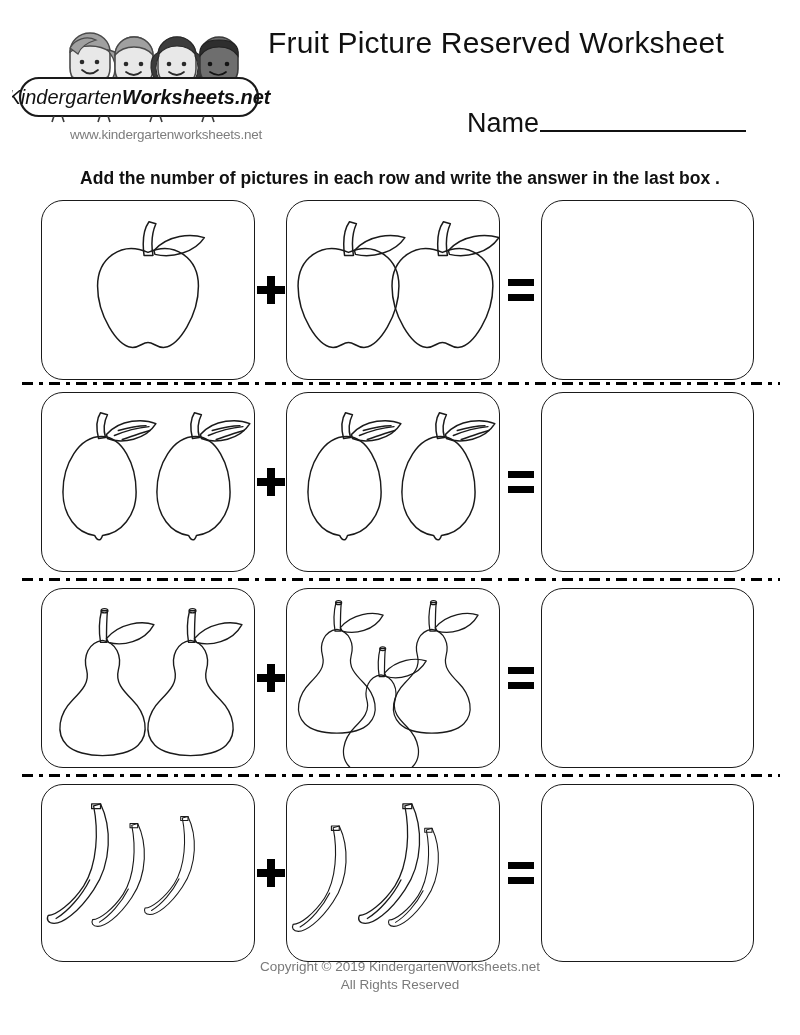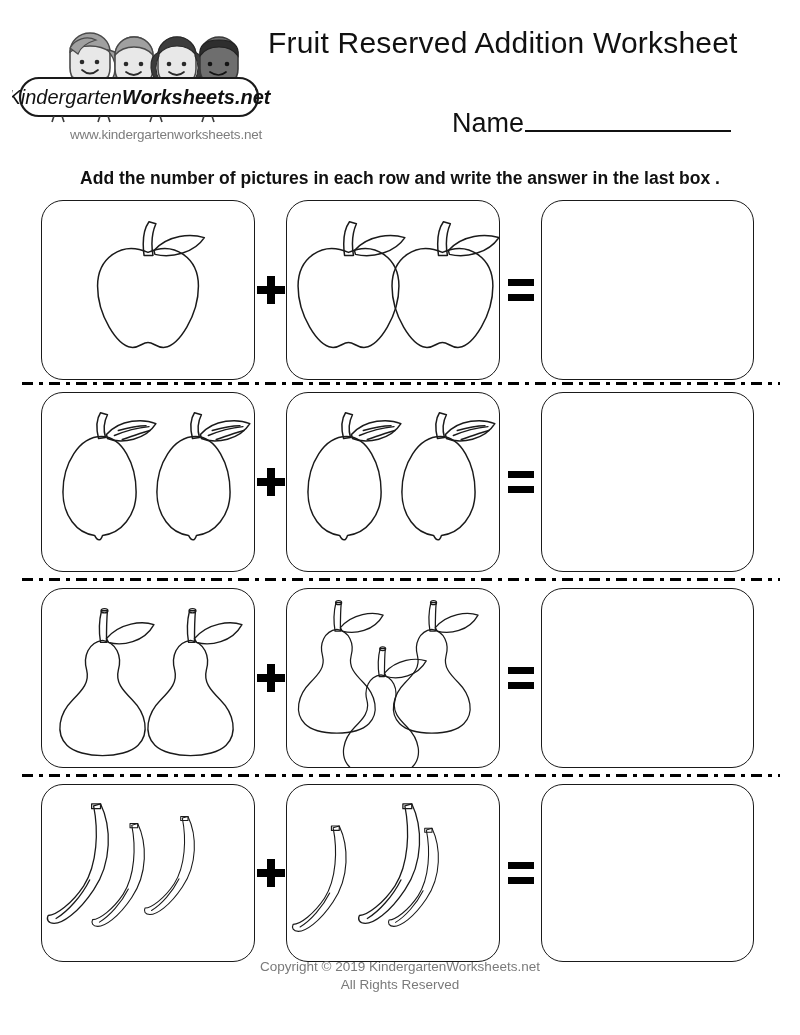--- a/index.html
+++ b/index.html
@@ -66,20 +66,21 @@
     width: 320px;
     height: 36px;
     display: flex;
     align-items: baseline;
   }
   #name-label {
     font-size: 27px;
     color: #111111;
     font-family: "Liberation Sans", sans-serif;
     line-height: 1;
+    margin-left: 15px;
   }
   #name-blank {
     display: inline-block;
     width: 206px;
     border-bottom: 2px solid #111111;
     height: 22px;
     margin-left: 1px;
   }
 
   
@@ -273,21 +274,21 @@
           <path d="M96 102 l2 6"></path>
         <path d="M140 102 l-2 6"></path>
           <path d="M148 102 l2 6"></path>
         <path d="M192 102 l-2 6"></path>
           <path d="M200 102 l2 6"></path>
       </g>
     </svg>
     <div id="logo-url">www.kindergartenworksheets.net</div>
   </div>
 
-  <div id="worksheet-title">Fruit Reserved Addition Worksheet</div>
+  <div id="worksheet-title">Fruit Picture Reserved Worksheet</div>
 
   <div id="name-row">
     <span id="name-label">Name</span>
     <span id="name-blank"></span>
   </div>
 </div>
 
 <div id="instruction">Add the number of pictures in each row and write the answer in the last box .</div>
 
 <div id="rows-container">

